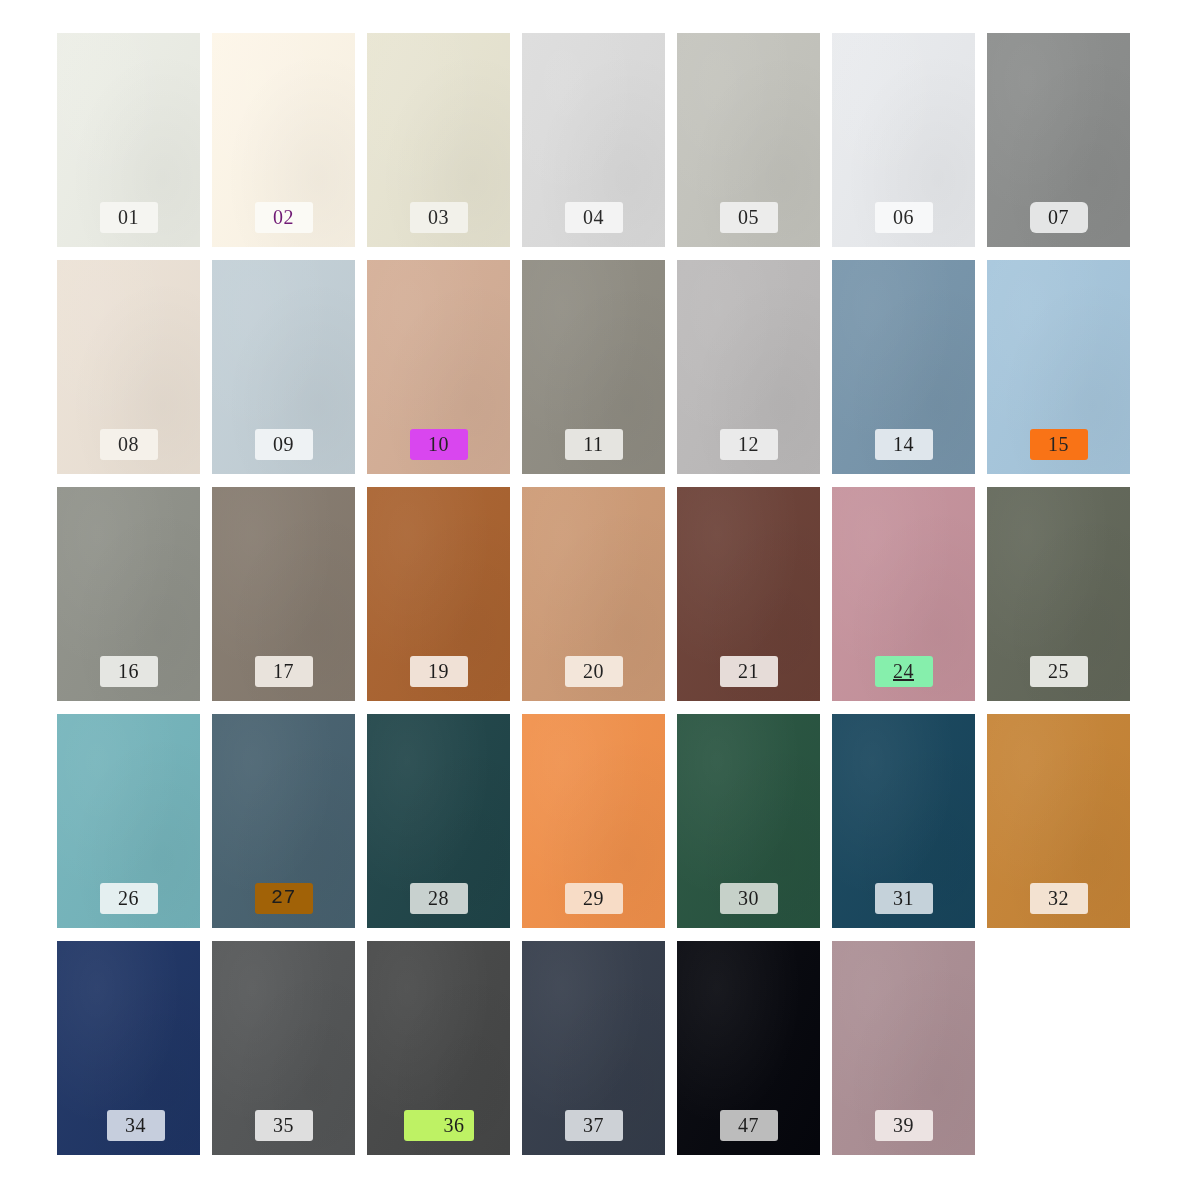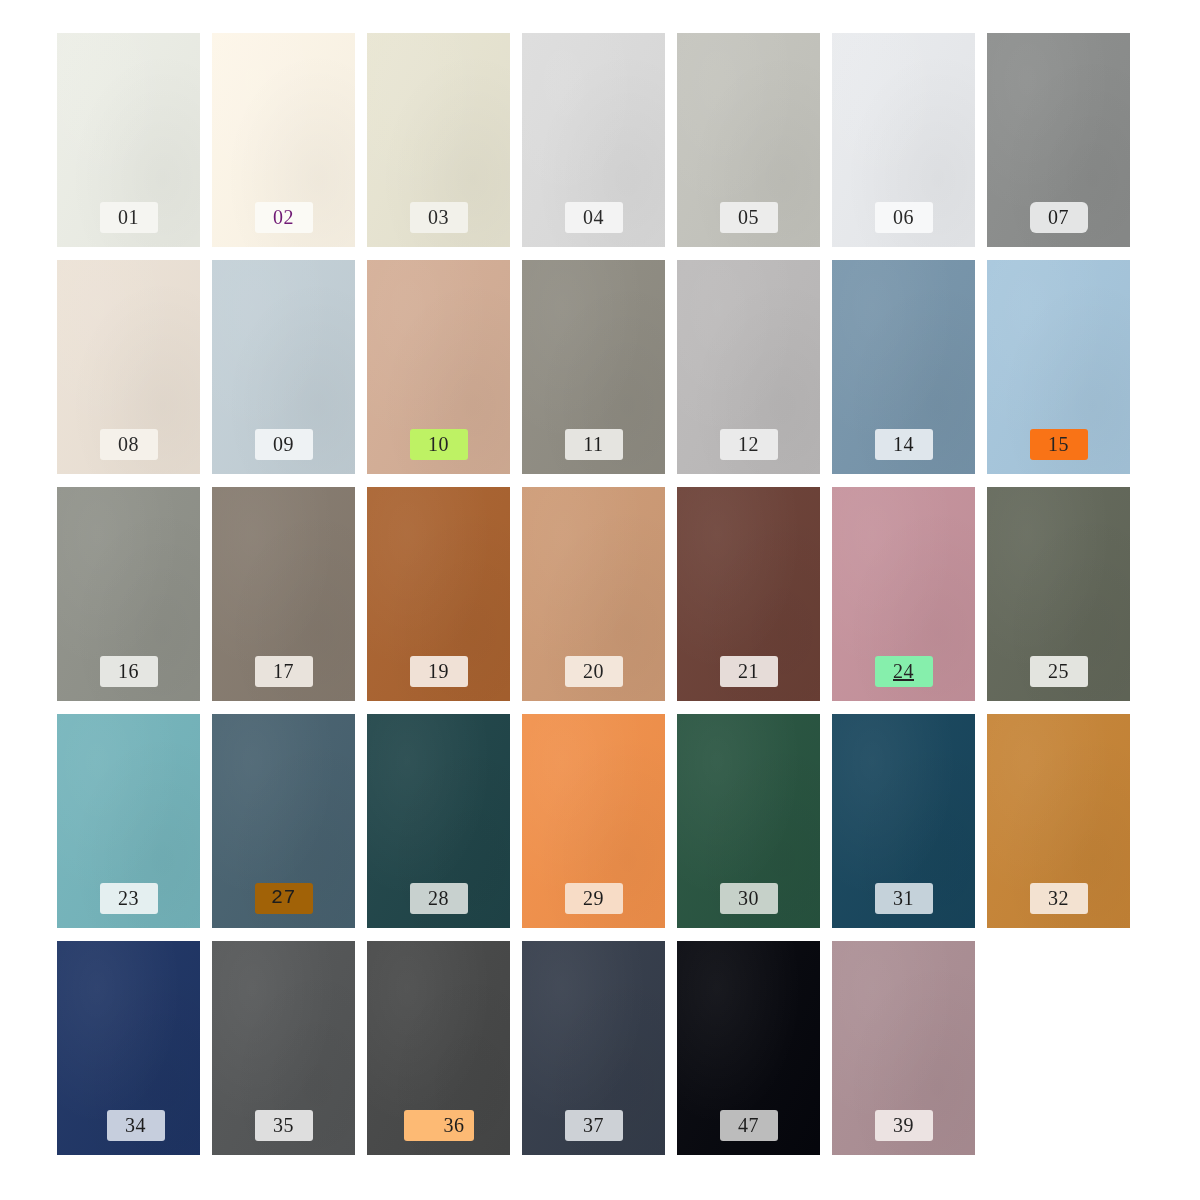--- a/index.html
+++ b/index.html
@@ -118,21 +118,21 @@
       <div class="swatch-cell">
         <div class="swatch-chip" style="background: rgb(236, 226, 214);"></div>
         <div class="swatch-label" style="background: rgb(245, 241, 234); color: rgb(42, 42, 42);">08</div>
       </div>
       <div class="swatch-cell">
         <div class="swatch-chip" style="background: rgb(195, 208, 215);"></div>
         <div class="swatch-label" style="background: rgb(238, 242, 244); color: rgb(36, 36, 36);">09</div>
       </div>
       <div class="swatch-cell">
         <div class="swatch-chip" style="background: rgb(212, 174, 150);"></div>
-        <div class="swatch-label" style="background: #bef264; color: rgb(36, 36, 36);">10</div>
+        <div class="swatch-label" style="background: #d946ef; color: rgb(36, 36, 36);">10</div>
       </div>
       <div class="swatch-cell">
         <div class="swatch-chip" style="background: rgb(143, 140, 130);"></div>
         <div class="swatch-label" style="background: rgb(229, 228, 224); color: rgb(29, 29, 29);">11</div>
       </div>
       <div class="swatch-cell">
         <div class="swatch-chip" style="background: rgb(188, 186, 186);"></div>
         <div class="swatch-label" style="background: rgb(234, 234, 234); color: rgb(36, 36, 36);">12</div>
       </div>
       <div class="swatch-cell">
@@ -166,21 +166,21 @@
       <div class="swatch-cell">
         <div class="swatch-chip" style="background: rgb(197, 146, 156);"></div>
         <div class="swatch-label" style="background: #86efac; color: rgb(36, 36, 36); text-decoration: underline;">24</div>
       </div>
       <div class="swatch-cell">
         <div class="swatch-chip" style="background: rgb(98, 103, 89);"></div>
         <div class="swatch-label" style="background: rgb(227, 228, 223); color: rgb(29, 29, 29);">25</div>
       </div>
       <div class="swatch-cell">
         <div class="swatch-chip" style="background: rgb(116, 180, 187);"></div>
-        <div class="swatch-label" style="background: rgb(228, 239, 240); color: rgb(29, 29, 29);">23</div>
+        <div class="swatch-label" style="background: rgb(228, 239, 240); color: rgb(29, 29, 29);">26</div>
       </div>
       <div class="swatch-cell">
         <div class="swatch-chip" style="background: rgb(71, 97, 111);"></div>
         <div class="swatch-label" style="background: #a16207; color: rgb(29, 29, 29); font-family: Liberation Mono, monospace;">27</div>
       </div>
       <div class="swatch-cell">
         <div class="swatch-chip" style="background: rgb(31, 68, 72);"></div>
         <div class="swatch-label" style="background: rgb(200, 209, 207); color: rgb(29, 29, 29);">28</div>
       </div>
       <div class="swatch-cell">
@@ -202,21 +202,21 @@
       <div class="swatch-cell">
         <div class="swatch-chip" style="background: rgb(30, 52, 100);"></div>
         <div class="swatch-label" style="background: rgb(198, 206, 221); color: rgb(29, 29, 29); margin-left: 7px;">34</div>
       </div>
       <div class="swatch-cell">
         <div class="swatch-chip" style="background: rgb(83, 85, 86);"></div>
         <div class="swatch-label" style="background: rgb(222, 222, 222); color: rgb(29, 29, 29);">35</div>
       </div>
       <div class="swatch-cell">
         <div class="swatch-chip" style="background: rgb(70, 71, 71);"></div>
-        <div class="swatch-label" style="background: #fdba74; color: rgb(29, 29, 29); padding-left: 40px;">36</div>
+        <div class="swatch-label" style="background: #bef264; color: rgb(29, 29, 29); padding-left: 40px;">36</div>
       </div>
       <div class="swatch-cell">
         <div class="swatch-chip" style="background: rgb(52, 60, 74);"></div>
         <div class="swatch-label" style="background: rgb(205, 209, 214); color: rgb(29, 29, 29);">37</div>
       </div>
       <div class="swatch-cell">
         <div class="swatch-chip" style="background: rgb(5, 6, 12);"></div>
         <div class="swatch-label" style="background: rgb(188, 188, 188); color: rgb(29, 29, 29);">47</div>
       </div>
       <div class="swatch-cell">

